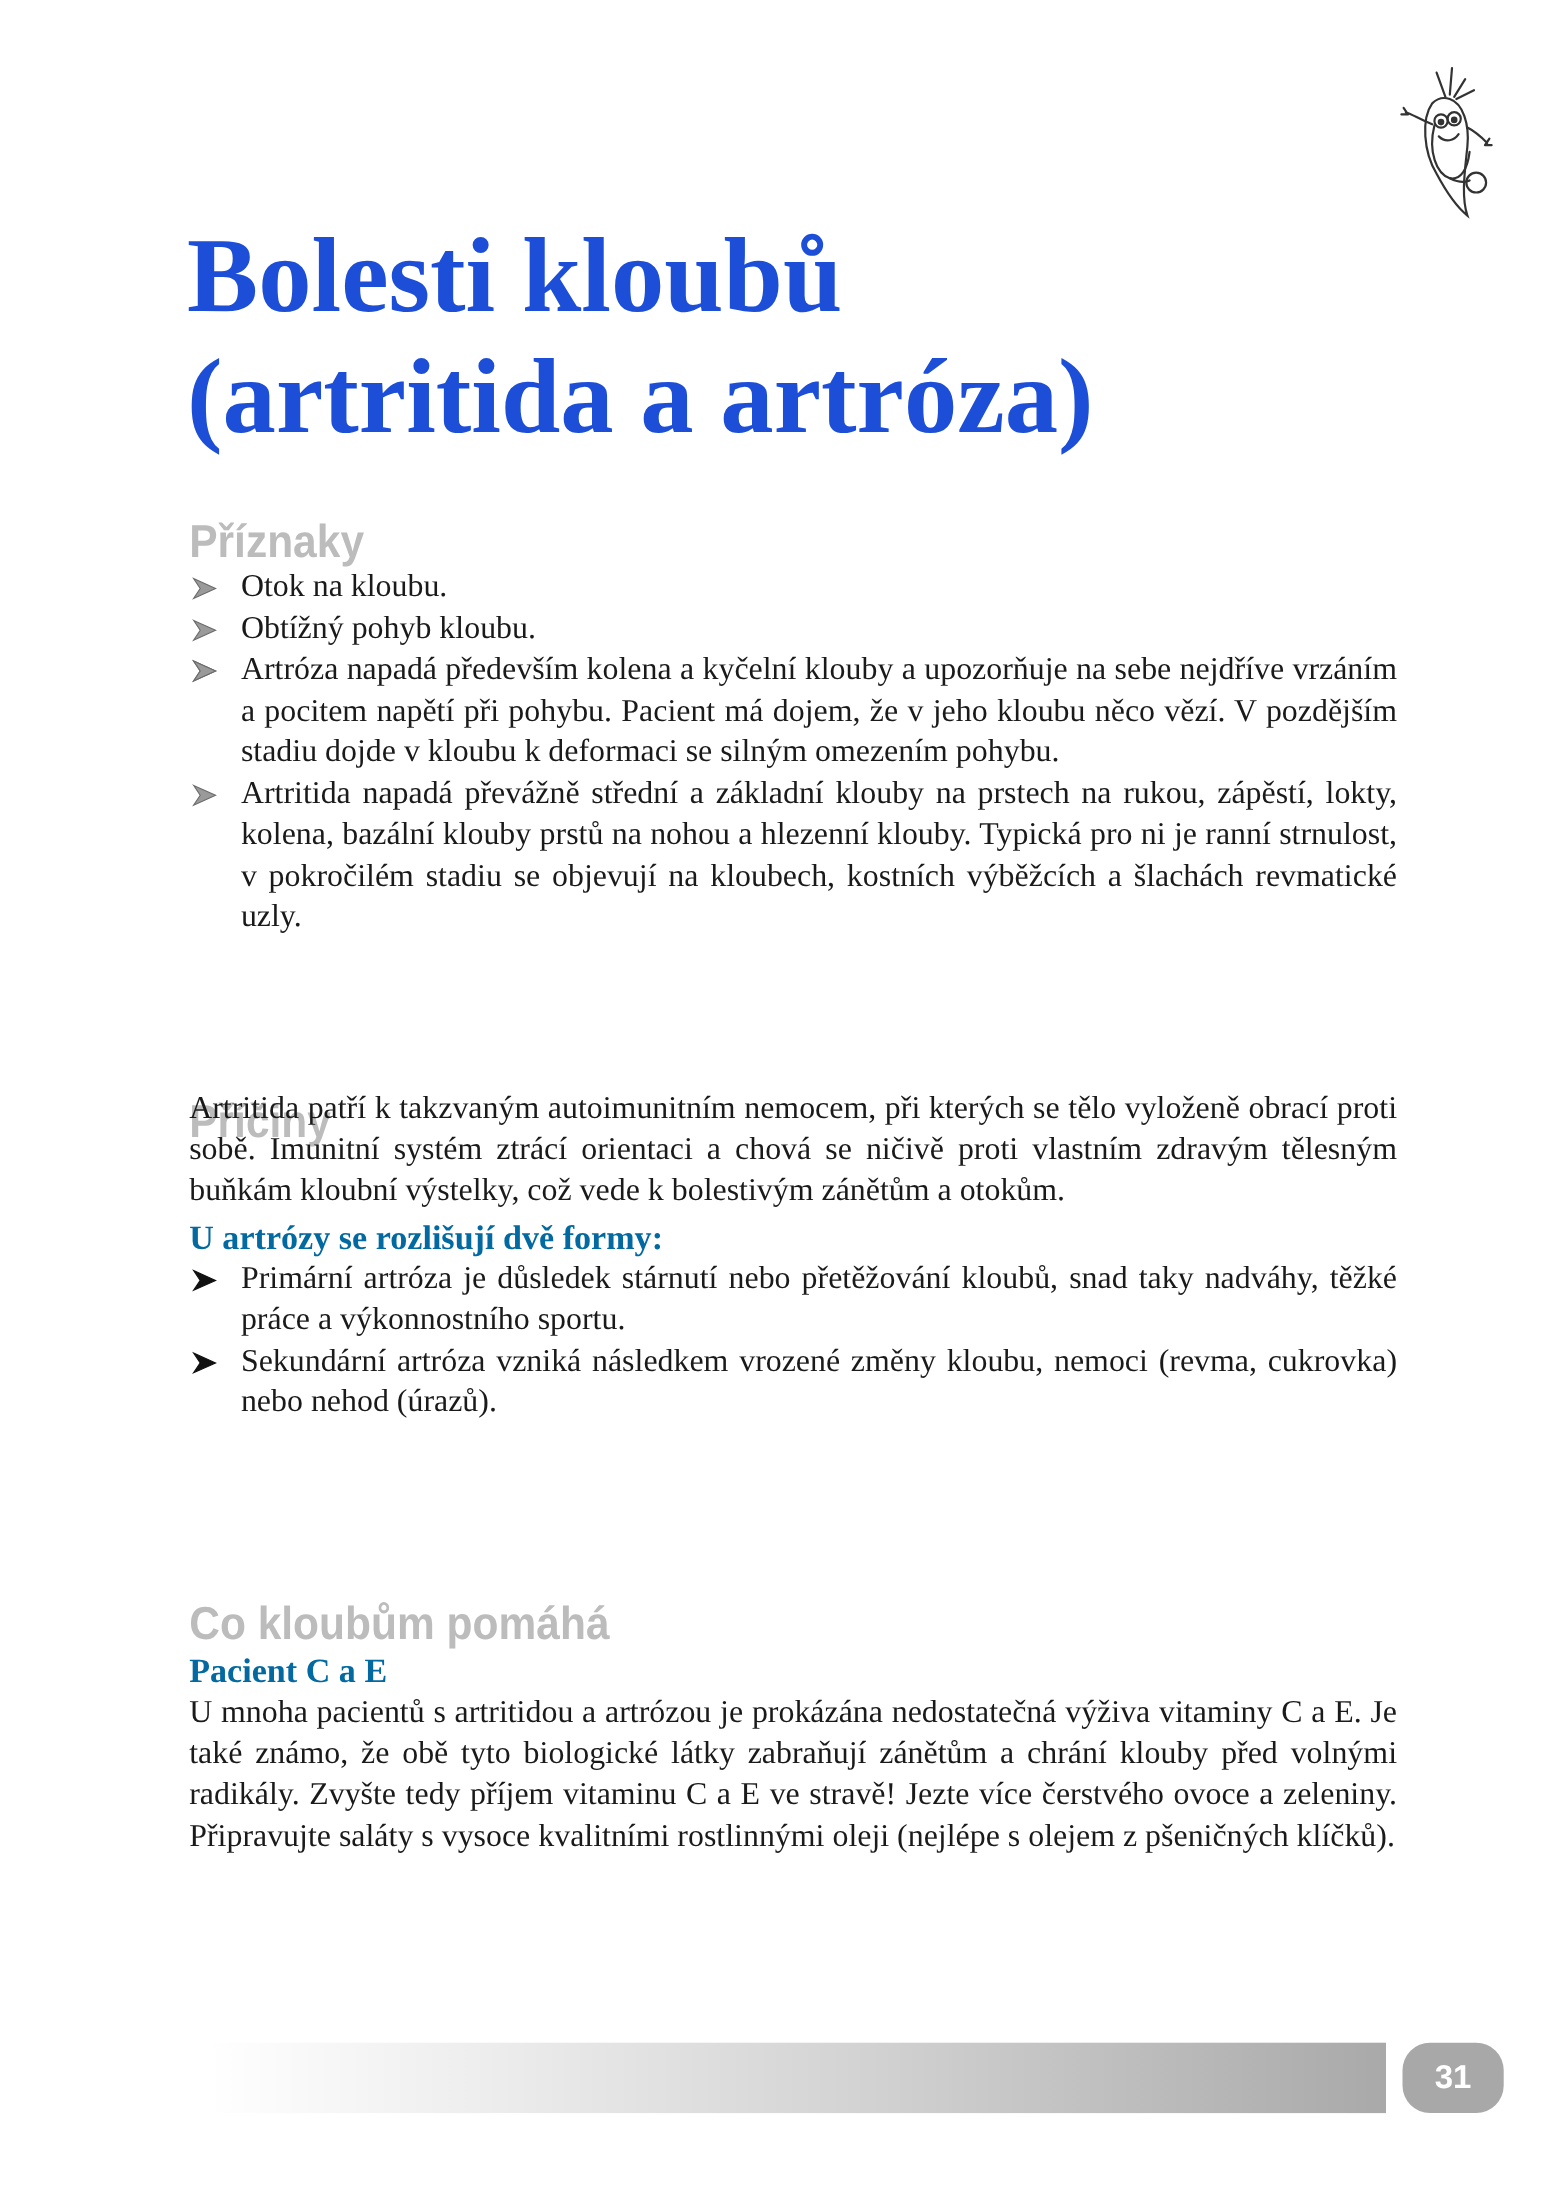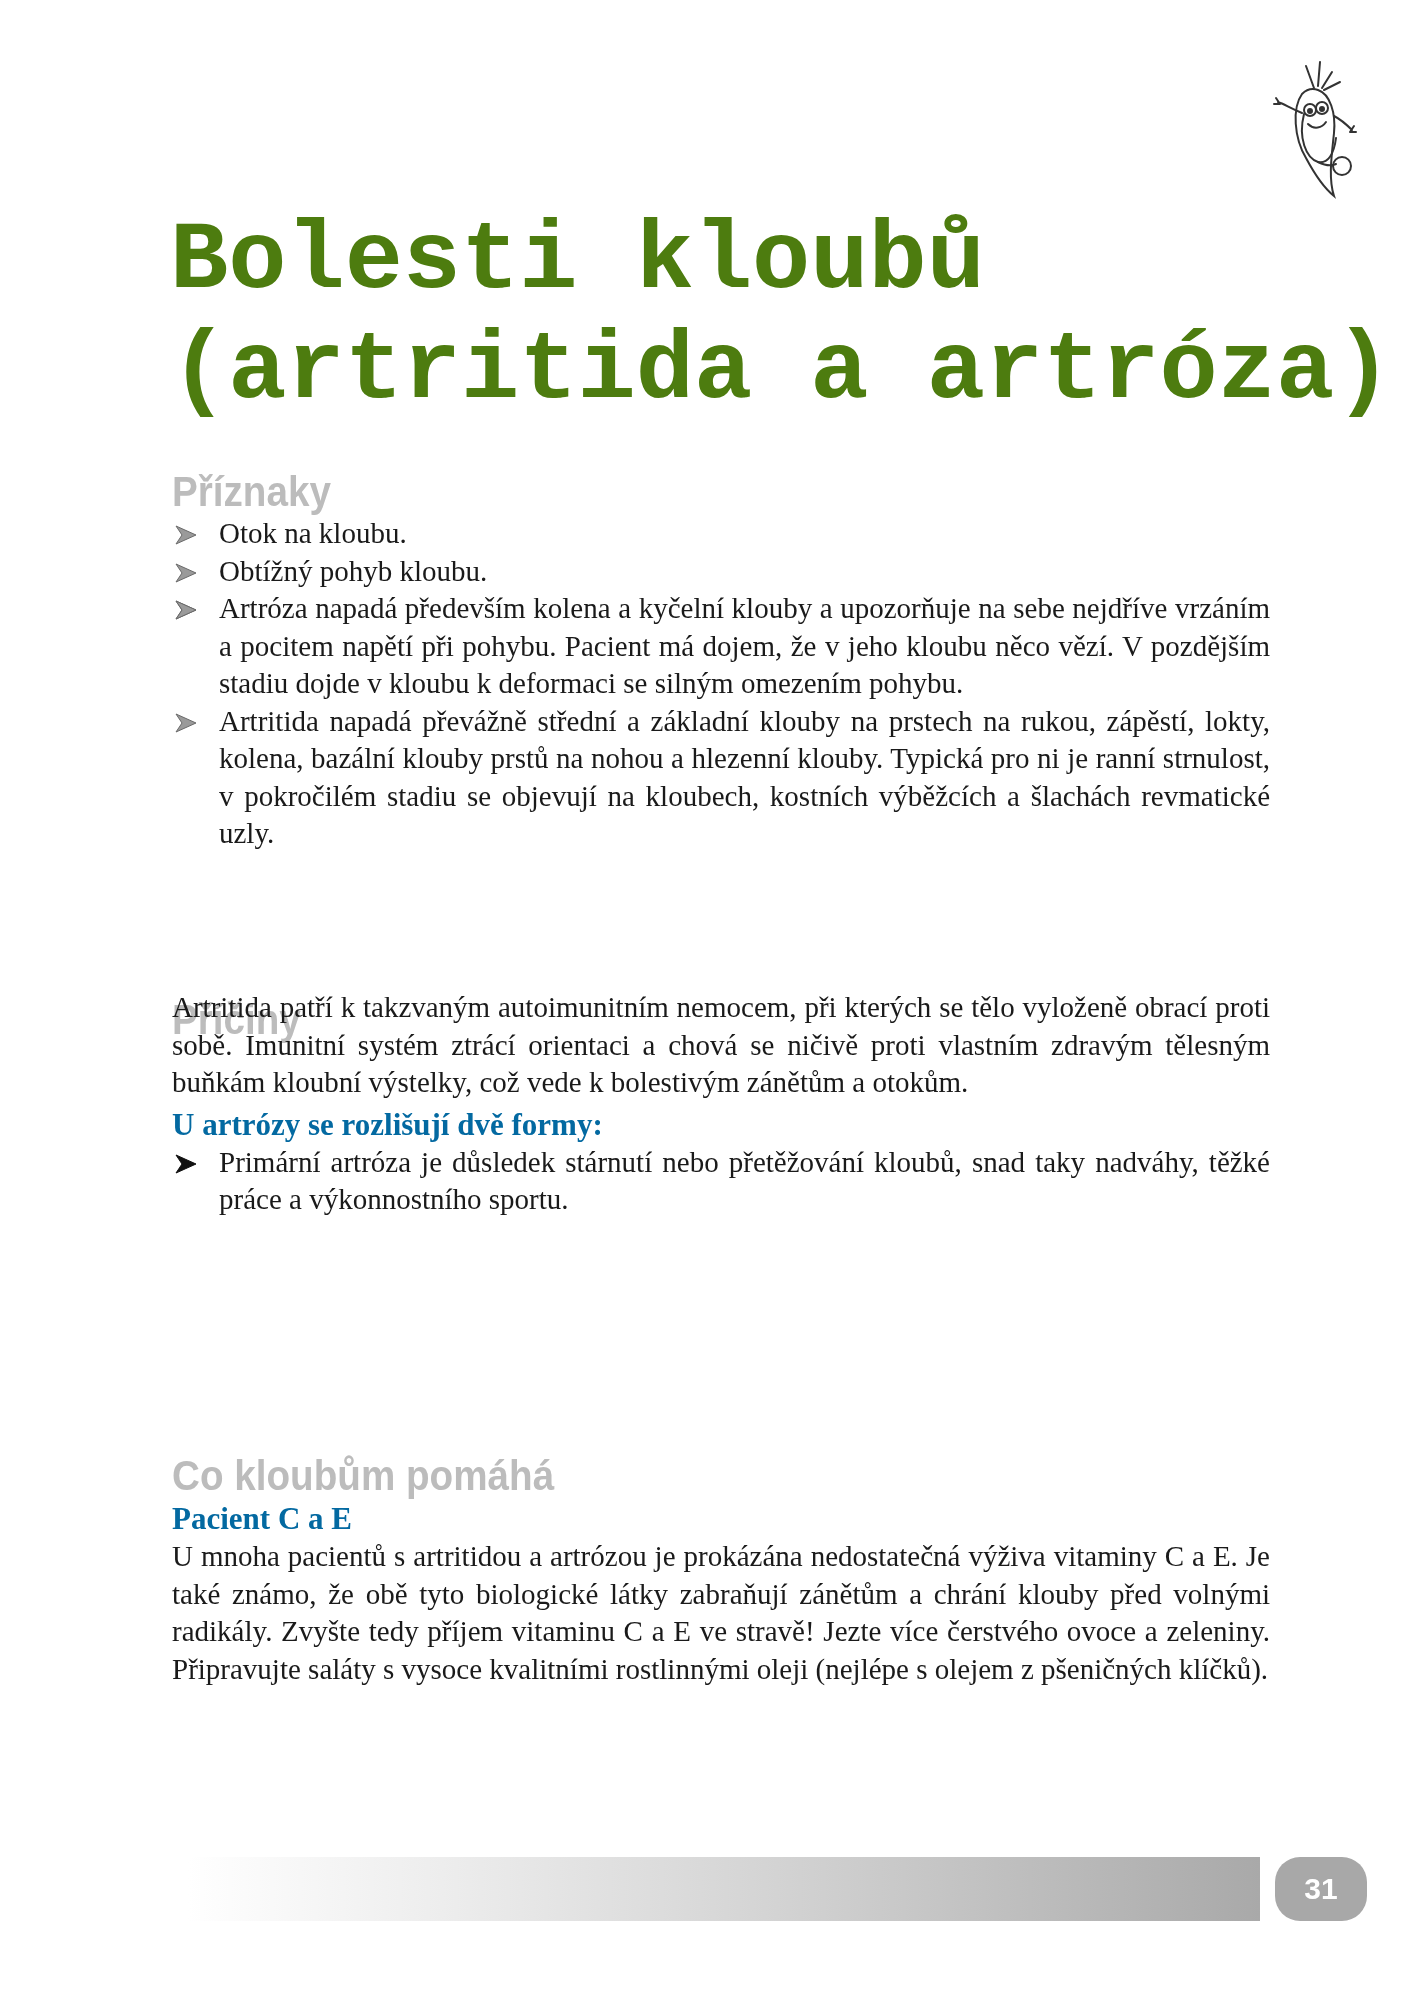--- a/index.html
+++ b/index.html
@@ -3,22 +3,22 @@
 <meta charset="utf-8">
 <style>
   html, body { margin: 0; padding: 0; background: #ffffff; }
   body { width: 1415px; height: 2000px; position: relative; overflow: hidden; }
   .page { position: absolute; left: 0; top: 0; width: 1415px; height: 2000px; }
 
   .mascot { position: absolute; left: 1262px; top: 58px; width: 100px; height: 150px; }
 
   .title {
     position: absolute; left: 170px; top: 196px; width: 1100px;
-    font-family: Liberation Mono, monospace; font-weight: bold;
-    font-size: 97px; line-height: 110px; color: #4d7c0f; letter-spacing: 0px; margin-top: 10px;
+    font-family: Liberation Serif, serif; font-weight: bold;
+    font-size: 97px; line-height: 110px; color: #1d4ed8; letter-spacing: 0px;
   }
   .title div { white-space: nowrap; }
 
   .h2 {
     position: absolute; left: 172px;
     font-family: "Liberation Sans", sans-serif; font-weight: bold;
     font-size: 42px; line-height: 48px; color: #bcbcbc;
     transform: scaleX(0.92); transform-origin: left top;
   }
 
@@ -117,20 +117,26 @@
   <div class="body" style="top:989px;">
     <p>Artritida patří k takzvaným autoimunitním nemocem, při kterých se tělo vyloženě obrací proti sobě. Imunitní systém ztrácí orientaci a chová se ničivě proti vlastním zdravým tělesným buňkám kloubní výstelky, což vede k bolestivým zánětům a otokům.</p>
     <div class="subhead" style="margin-top:4px;">U artrózy se rozlišují dvě formy:</div>
     <ul class="arrows">
       <li>
         <svg class="bullet" viewBox="0 0 24 22">
             <path d="M2 2 L22 11 L2 20 L8 11 Z" fill="#111" stroke="#111" stroke-width="1"></path>
           </svg>
         <span>Primární artróza je důsledek stárnutí nebo přetěžování kloubů, snad taky nadváhy, těžké práce a výkonnostního sportu.</span>
       </li>
+      <li>
+        <svg class="bullet" viewBox="0 0 24 22">
+            <path d="M2 2 L22 11 L2 20 L8 11 Z" fill="#111" stroke="#111" stroke-width="1"></path>
+          </svg>
+        <span>Sekundární artróza vzniká následkem vrozené změny kloubu, nemoci (revma, cukrovka) nebo nehod (úrazů).</span>
+      </li>
     </ul>
   </div>
 
   <div class="h2" style="top:1452px;">Co kloubům pomáhá</div>
   <div class="body" style="top:1500px;">
     <div class="subhead">Pacient C a E</div>
     <p>U mnoha pacientů s artritidou a artrózou je prokázána nedostatečná výživa vitaminy C a E. Je také známo, že obě tyto biologické látky zabraňují zánětům a chrání klouby před volnými radikály. Zvyšte tedy příjem vitaminu C a E ve stravě! Jezte více čerstvého ovoce a zeleniny. Připravujte saláty s vysoce kvalitními rostlinnými oleji (nejlépe s olejem z pšeničných klíčků).</p>
   </div>
 
   <div class="footer-bar"></div>

